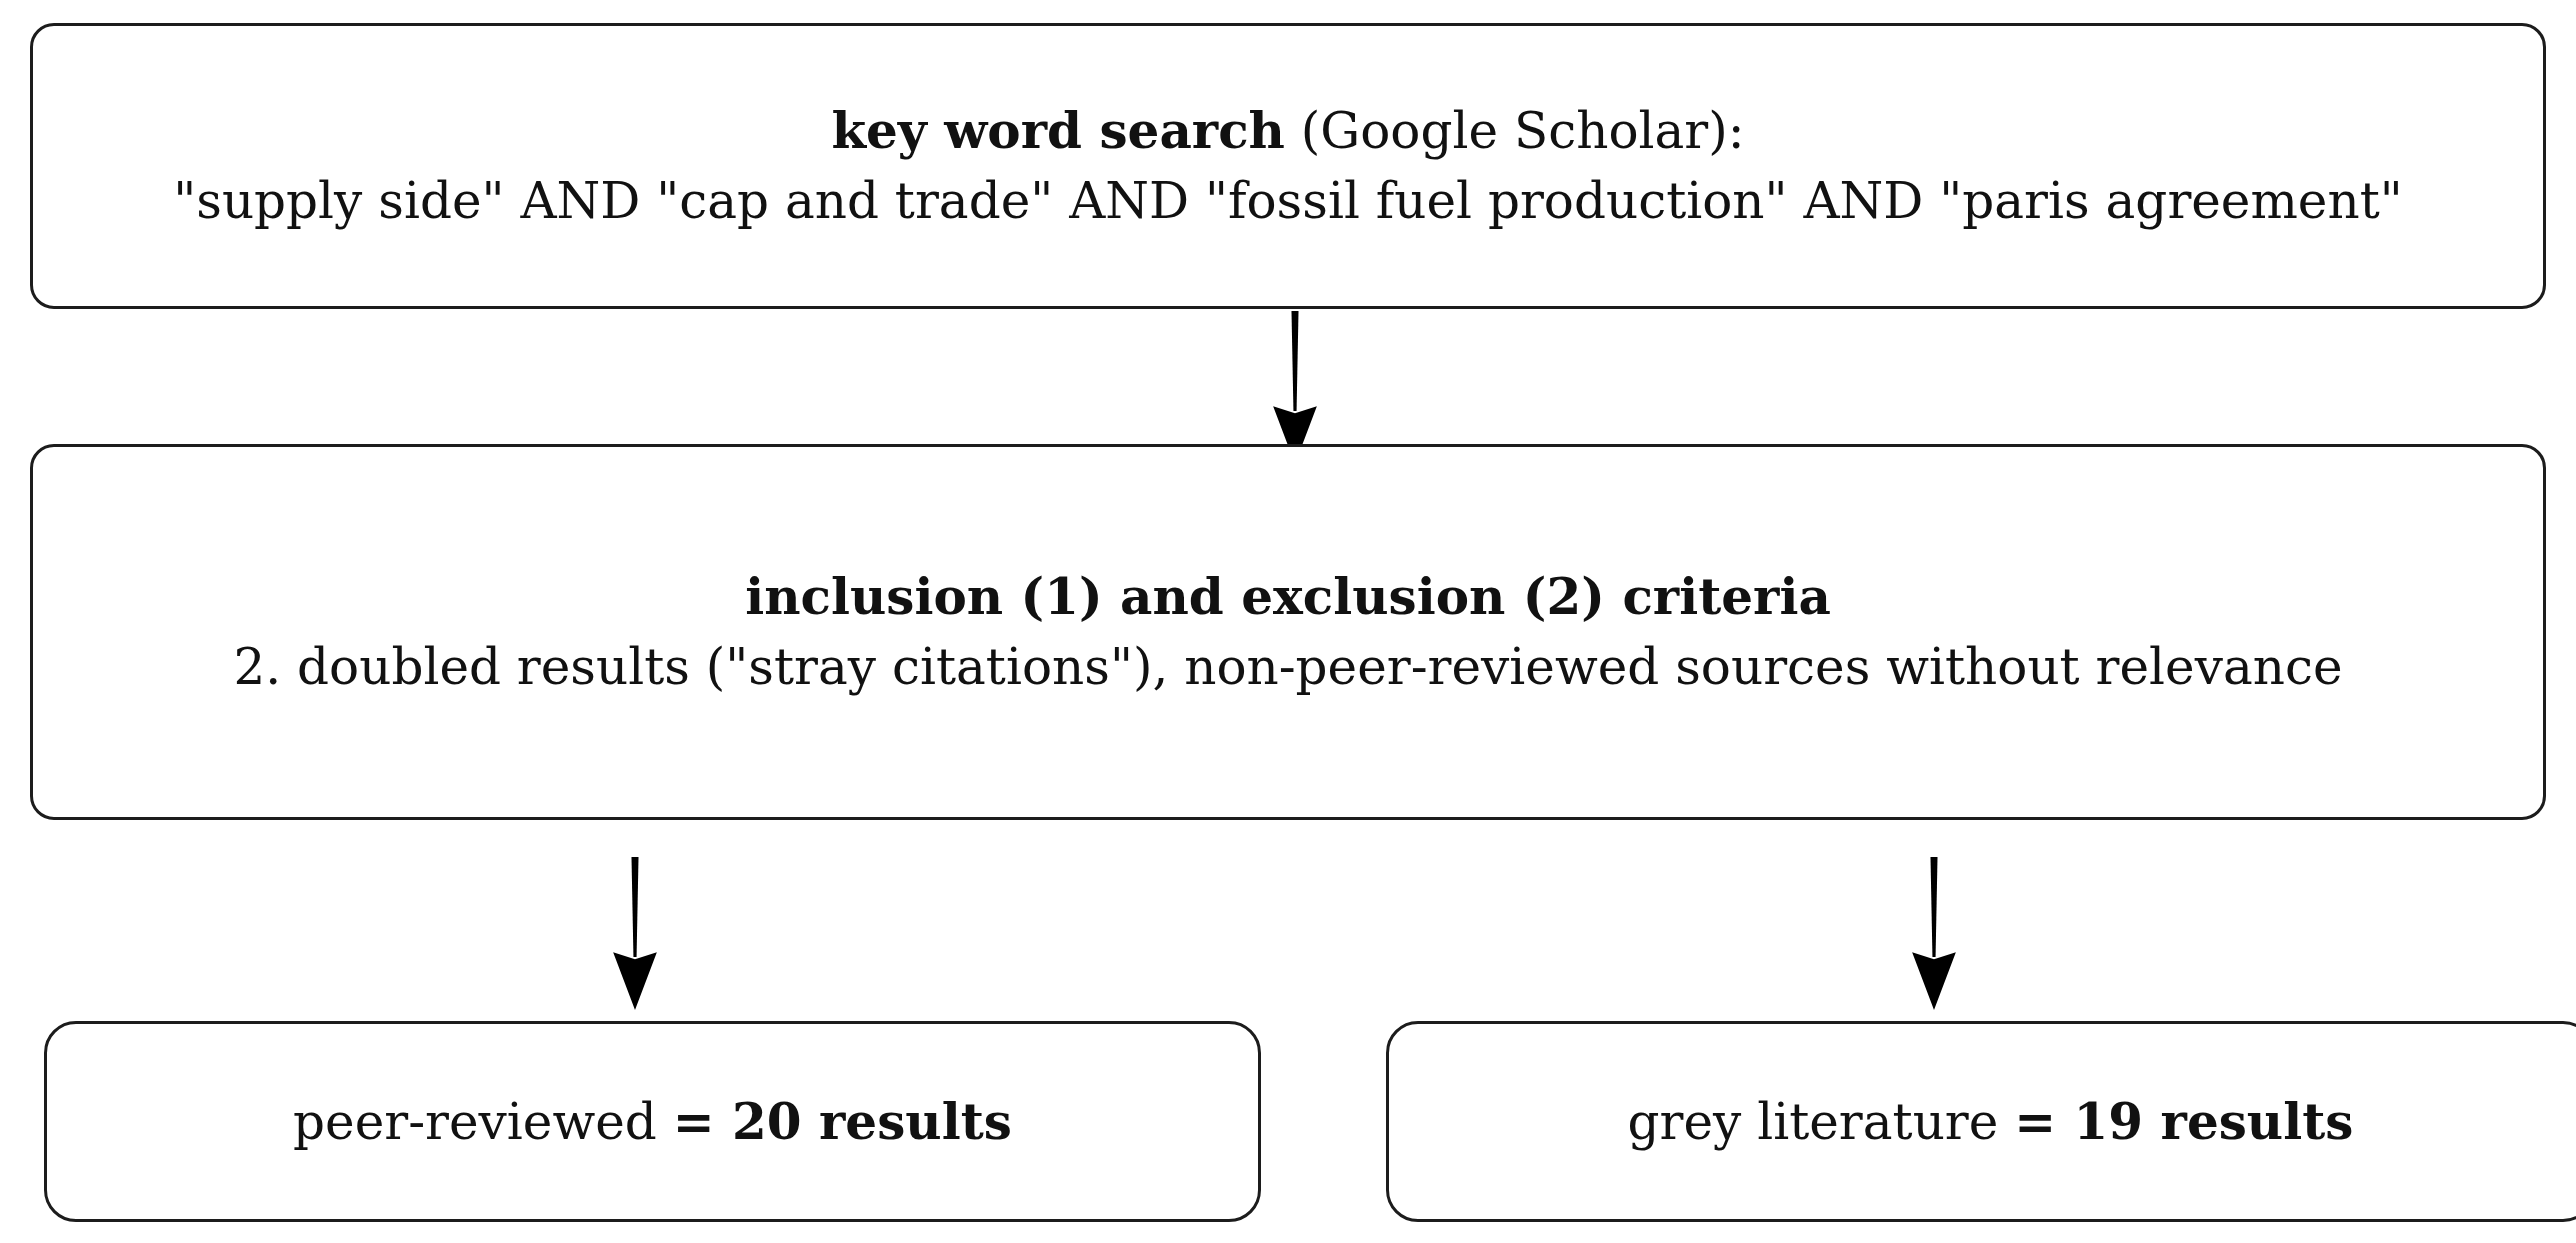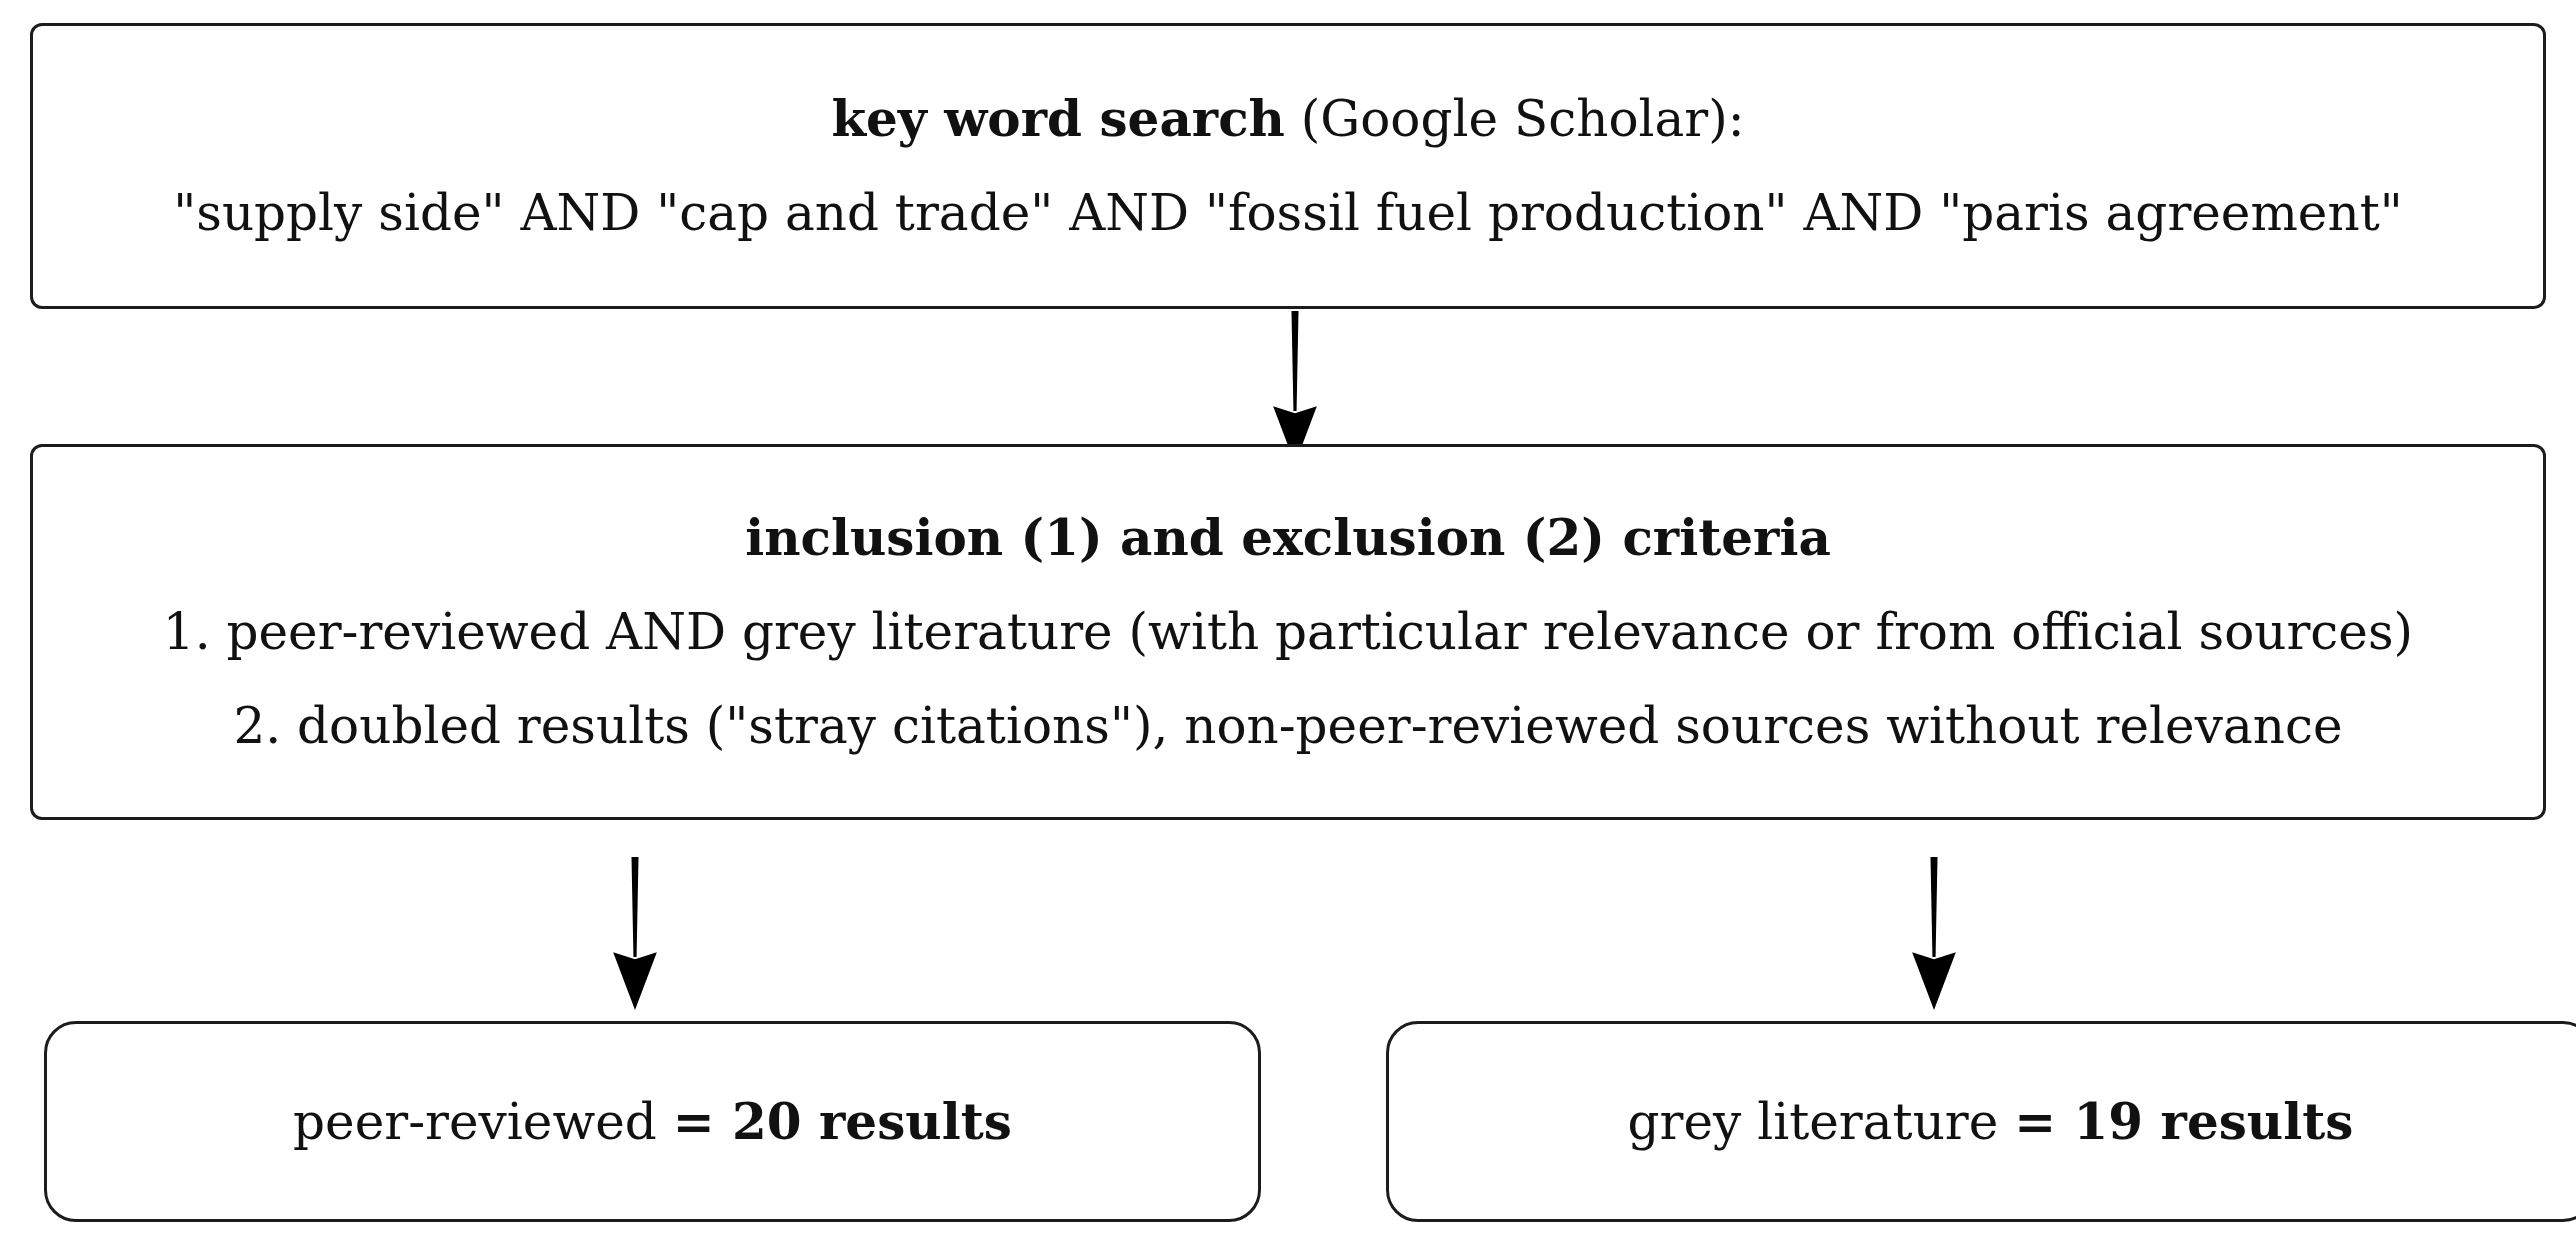--- a/index.html
+++ b/index.html
@@ -16,21 +16,21 @@
     position: absolute;
     box-sizing: border-box;
     background: #ffffff;
     border: 3.9px solid #1c1c1c;
     display: flex;
     flex-direction: column;
     justify-content: center;
     align-items: center;
     text-align: center;
   }
-  .box-large { border-radius: 12px; gap: 24px; }
+  .box-large { border-radius: 24px; }
   .box-small { border-radius: 32px; }
   #keyword-box   { left: 30px;   top: 23.4px;   width: 2516px; height: 286px; }
   #criteria-box  { left: 30px;   top: 444px;  width: 2516px; height: 376px; }
   #peer-box      { left: 44px;   top: 1021px; width: 1217px; height: 201px; }
   #grey-box      { left: 1346px; top: 1021px; width: 1209px; height: 201px; margin-left: 40px; }
   .line {
     font-size: 50px;
     line-height: 70px;
     white-space: nowrap;
   }
@@ -57,21 +57,20 @@
 
   <span class="arrow" id="arrow-mid">
     <svg viewBox="0 0 64 196" xmlns="http://www.w3.org/2000/svg" fill="#000000">
       <polygon points="27.5,0 36.5,0 34,128 30,128"></polygon>
       <polygon points="32,196 4,122 32,131 60,122"></polygon>
     </svg>
   </span>
 
   <div class="box box-large" id="criteria-box">
     <div class="line b">inclusion (1) and exclusion (2) criteria</div>
-    <div class="line">1. peer-reviewed AND grey literature (with particular relevance or from official sources)</div>
     <div class="line">2. doubled results ("stray citations"), non-peer-reviewed sources without relevance</div>
   </div>
 
   <span class="arrow" id="arrow-left">
     <svg viewBox="0 0 64 196" xmlns="http://www.w3.org/2000/svg" fill="#000000">
       <polygon points="27.5,0 36.5,0 34,128 30,128"></polygon>
       <polygon points="32,196 4,122 32,131 60,122"></polygon>
     </svg>
   </span>
 

